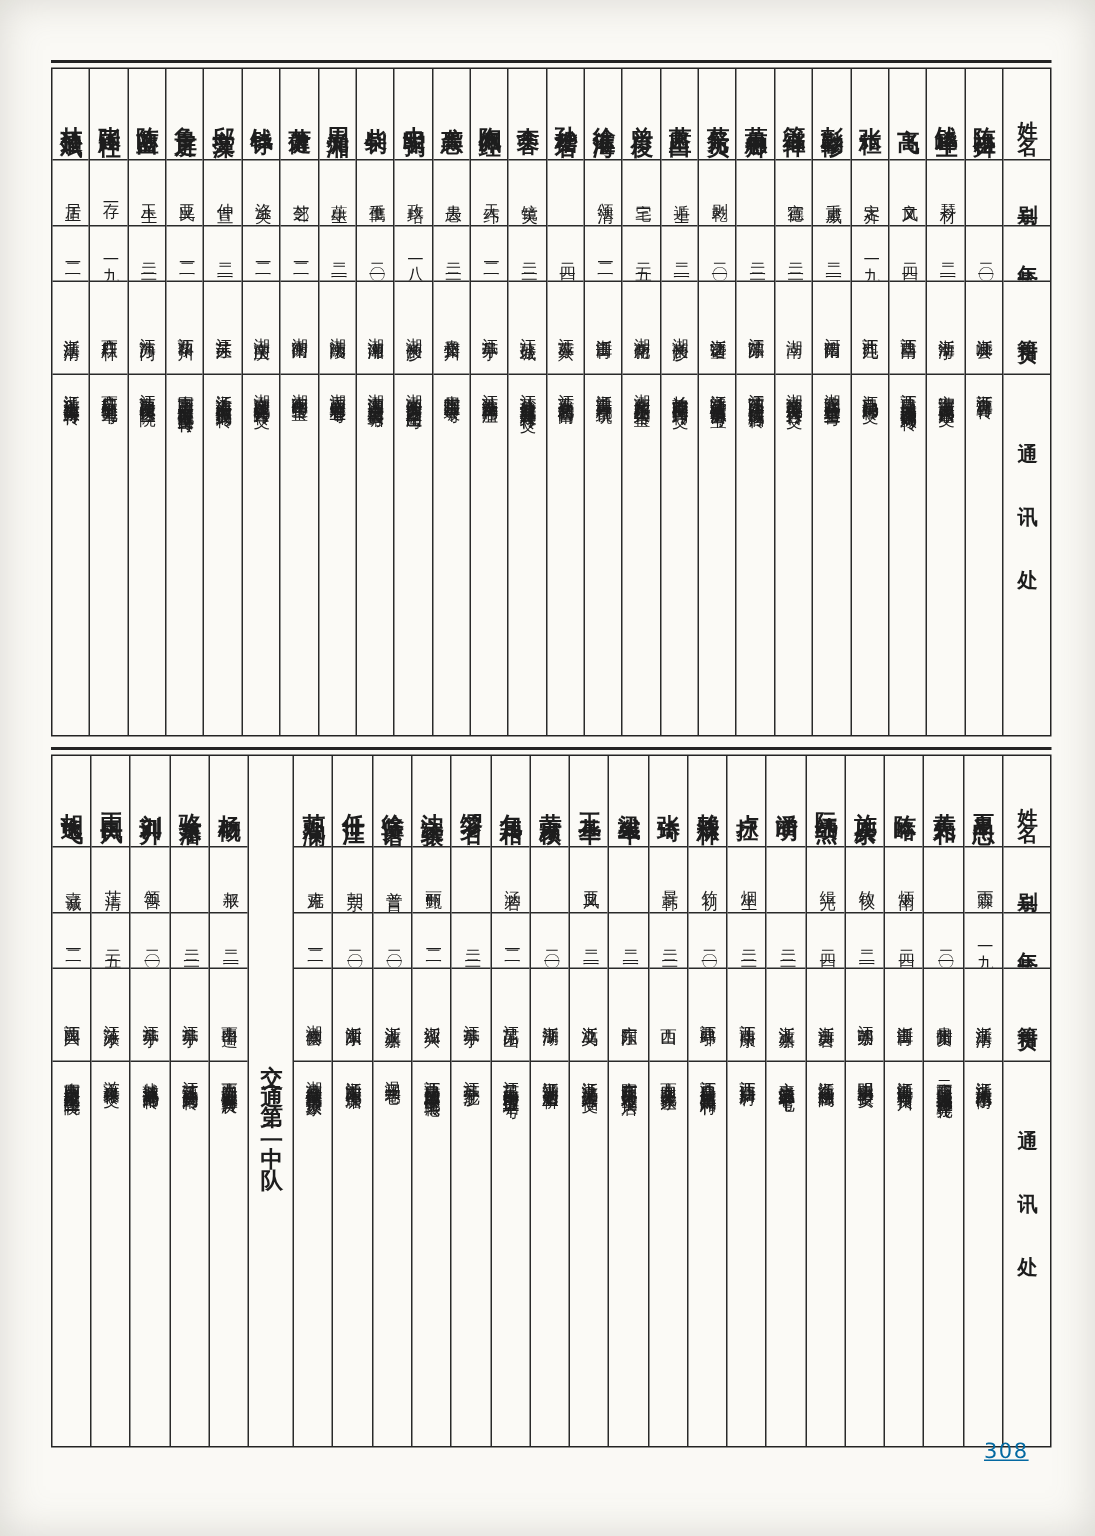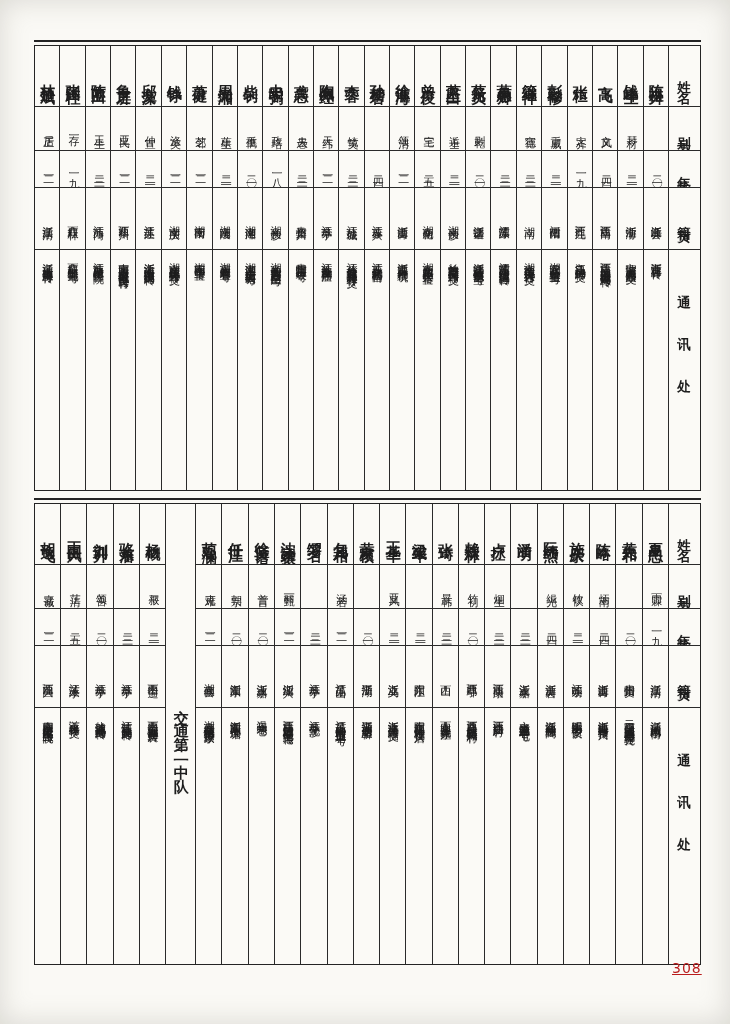--- a/index.html
+++ b/index.html
@@ -37,21 +37,21 @@
   .v{writing-mode:vertical-rl;text-orientation:upright;}
   .name{font-size:15px;font-weight:bold;letter-spacing:3px;}
   .alias{font-size:11px;letter-spacing:2px;}
   .age{font-size:11px;letter-spacing:2px;}
   .native{font-size:11px;letter-spacing:1px;line-height:13px;}
   .addr{font-size:11px;letter-spacing:1px;line-height:13px;max-height:100%;}
   .hname{font-size:13.5px;font-weight:bold;letter-spacing:11px;padding-top:8px;}
   .hsmall{font-size:13.5px;font-weight:bold;letter-spacing:4px;}
   .haddr{font-size:13.5px;font-weight:bold;letter-spacing:42px;padding-top:30px;}
   .section-label{font-size:15px;font-weight:bold;letter-spacing:14px;padding-top:10px;}
-  .pageno{position:absolute;left:672px;top:960px;font-size:14px;letter-spacing:1px;color:#b91c1c;text-decoration:underline;}
+  .pageno{position:absolute;left:656px;top:960px;font-size:14px;letter-spacing:1px;color:#0369a1;text-decoration:underline;}
 </style>
 </head>
 <body>
 
 <div class="page">
   <div class="tablewrap t1">
     <div class="table">
         <div class="col col-h">
           <div class="cell c-name">
             <span class="v hname">姓名</span>

